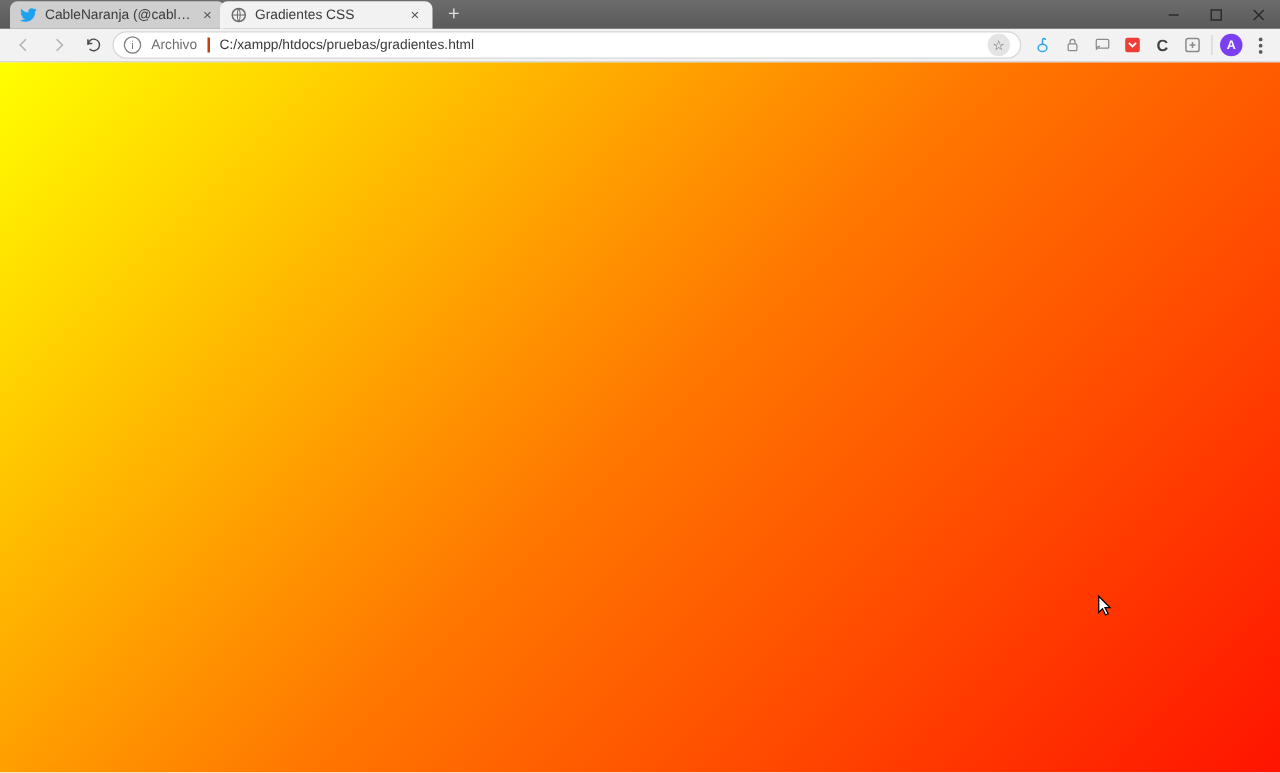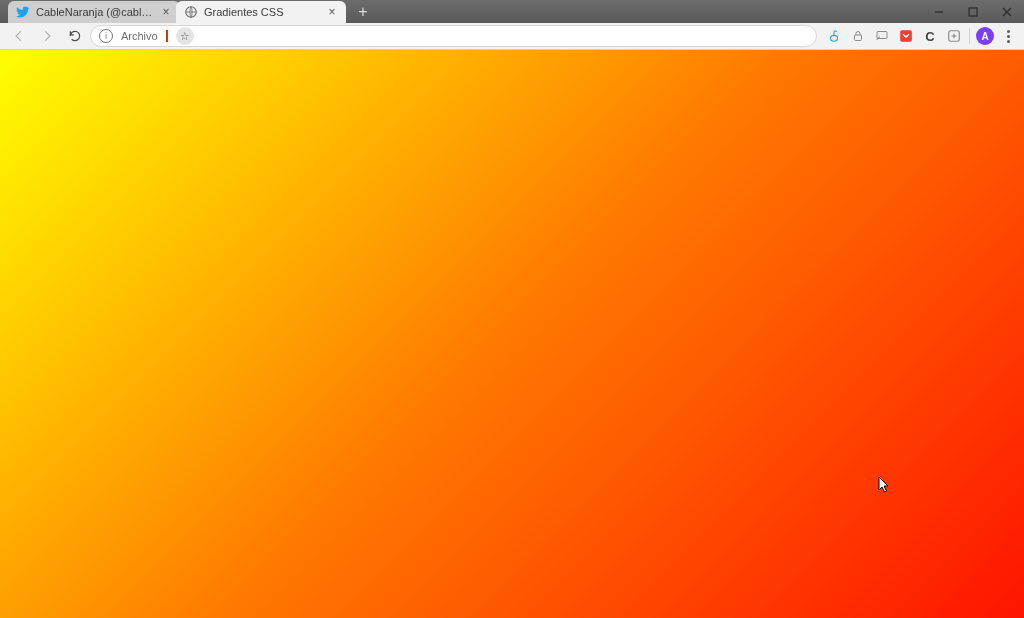--- a/index.html
+++ b/index.html
@@ -188,20 +188,21 @@
   </div>
   <div class="nav-btn enabled">
     <svg width="14" height="14" viewBox="0 0 24 24">
         <path d="M4 12a8 8 0 1 1 2.3 5.6M4 4v6h6" fill="none" stroke="#4a4a4a" stroke-width="2"></path>
       </svg>
   </div>
 
   <div class="omnibox">
     <span class="info-icon">i</span>
     <span class="prefix">Archivo</span>
+    <span class="path">C:/xampp/htdocs/pruebas/gradientes.html</span>
     <span class="star">☆</span>
   </div>
 
   <div class="ext-icons">
     <div class="ico">
       <svg width="14" height="14" viewBox="0 0 24 24">
           <ellipse cx="12" cy="16" rx="6" ry="5" fill="none" stroke="#2aa7e0" stroke-width="2"></ellipse>
           <path d="M12 11V5c0-1 1-2 2-2s2 1 2 2" fill="none" stroke="#2aa7e0" stroke-width="2"></path>
         </svg>
     </div>

